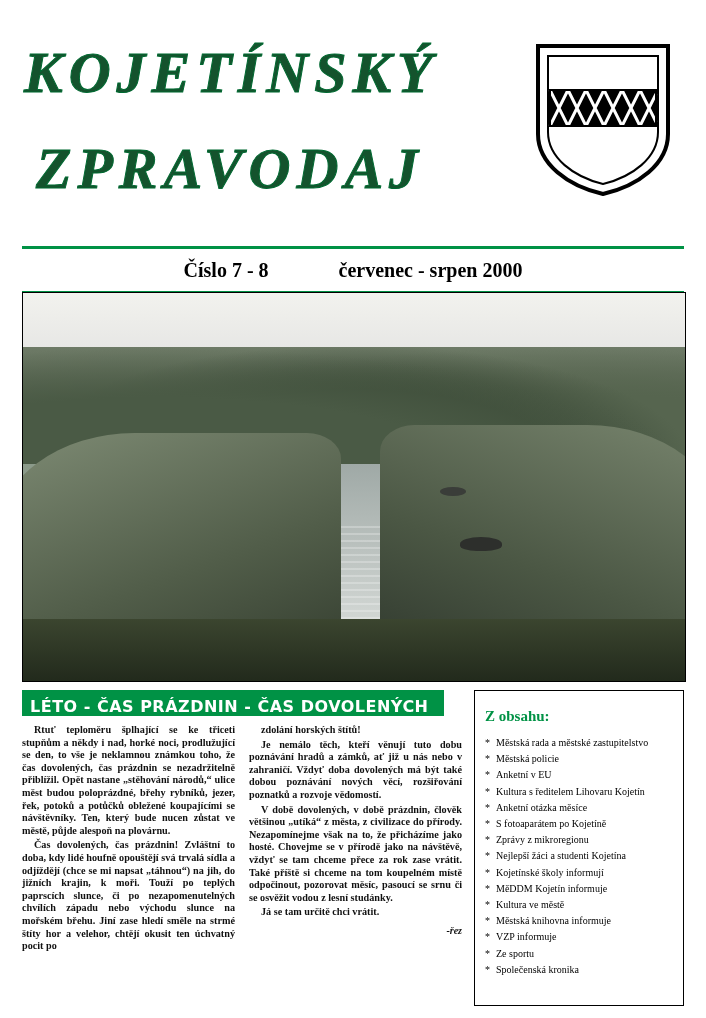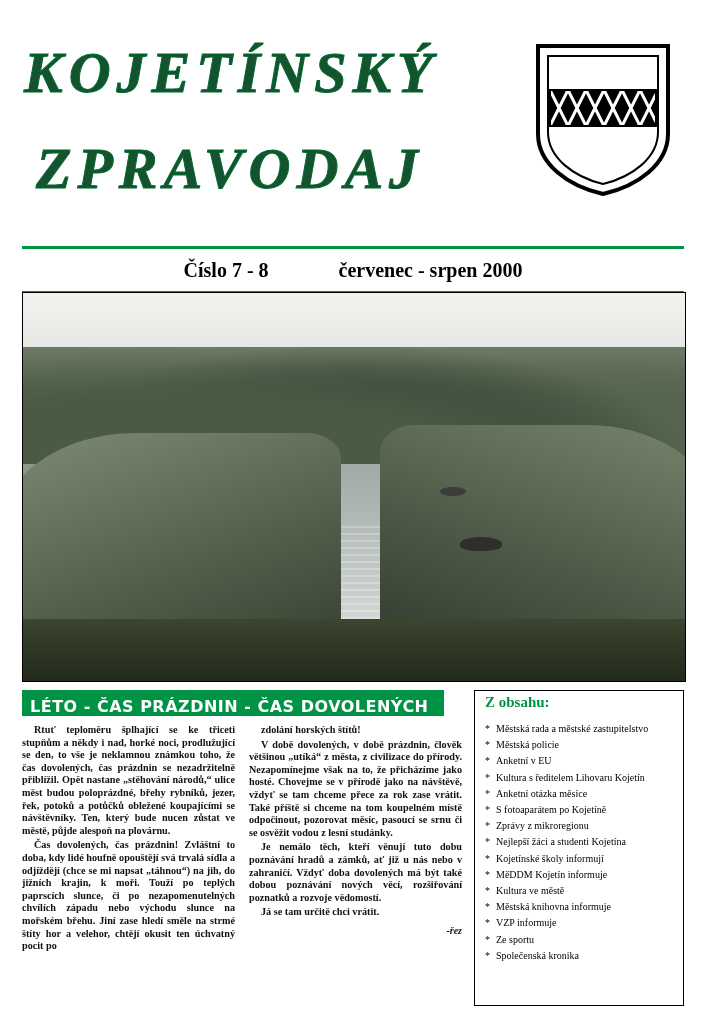--- a/index.html
+++ b/index.html
@@ -186,21 +186,21 @@
 
   
   #contents {
     position: absolute;
     left: 474px;
     top: 690px;
     width: 210px;
     height: 316px;
     border: 1px solid #000;
     box-sizing: border-box;
-    padding: 3px 8px 6px 10px;
+    padding: 17px 8px 6px 10px;
   }
   #contents h2 {
     margin: 0 0 10px 0;
     font-family: "Liberation Serif", serif;
     font-size: 15px;
     font-weight: bold;
     color: #009245;
   }
   #contents ul {
     list-style: none;
@@ -260,22 +260,22 @@
   <span class="h-text">LÉTO - ČAS PRÁZDNIN - ČAS DOVOLENÝCH</span>
 </div>
 
 <div id="article">
   <div class="col">
     <p>Rtuť teploměru šplhající se ke třiceti stupňům a někdy i nad, horké noci, prodlužující se den, to vše je neklamnou známkou toho, že čas dovolených, čas prázdnin se nezadržitelně přiblížil. Opět nastane „stěhování národů,“ ulice měst budou poloprázdné, břehy rybníků, jezer, řek, potoků a potůčků obležené koupajícími se návštěvníky. Ten, který bude nucen zůstat ve městě, půjde alespoň na plovárnu.</p>
     <p>Čas dovolených, čas prázdnin! Zvláštní to doba, kdy lidé houfně opouštějí svá trvalá sídla a odjíždějí (chce se mi napsat „táhnou“) na jih, do jižních krajin, k moři. Touží po teplých paprscích slunce, či po nezapomenutelných chvílích západu nebo východu slunce na mořském břehu. Jiní zase hledí směle na strmé štíty hor a velehor, chtějí okusit ten úchvatný pocit po</p>
   </div>
   <div class="col">
     <p>zdolání horských štítů!</p>
+    <p>Je nemálo těch, kteří věnují tuto dobu poznávání hradů a zámků, ať již u nás nebo v zahraničí. Vždyť doba dovolených má být také dobou poznávání nových věcí, rozšiřování poznatků a rozvoje vědomostí.</p>
     <p>V době dovolených, v době prázdnin, člověk většinou „utíká“ z města, z civilizace do přírody. Nezapomínejme však na to, že přicházíme jako hosté. Chovejme se v přírodě jako na návštěvě, vždyť se tam chceme přece za rok zase vrátit. Také příště si chceme na tom koupelném místě odpočinout, pozorovat měsíc, pasoucí se srnu či se osvěžit vodou z lesní studánky.</p>
-    <p>Je nemálo těch, kteří věnují tuto dobu poznávání hradů a zámků, ať již u nás nebo v zahraničí. Vždyť doba dovolených má být také dobou poznávání nových věcí, rozšiřování poznatků a rozvoje vědomostí.</p>
     <p>Já se tam určitě chci vrátit.</p>
     <div class="sig">-řez</div>
   </div>
 </div>
 
 <div id="contents">
   <h2>Z obsahu:</h2>
   <ul>
     <li>
         <span class="bullet">*</span>

